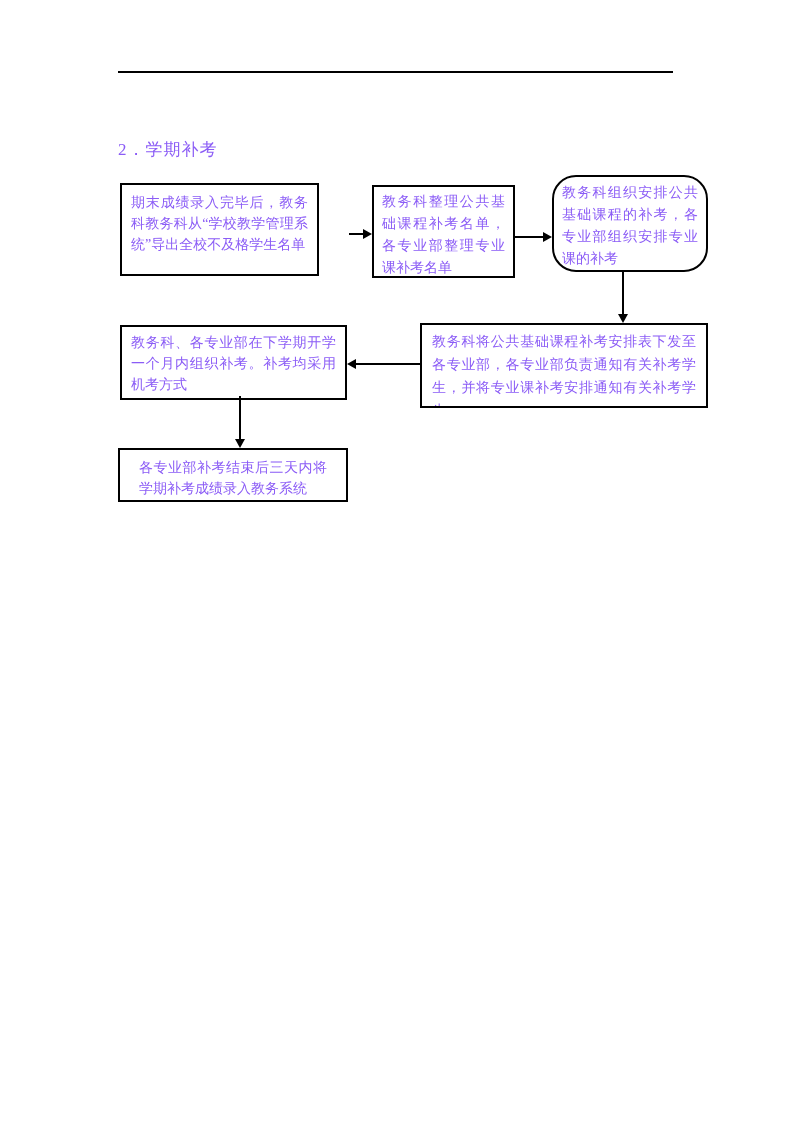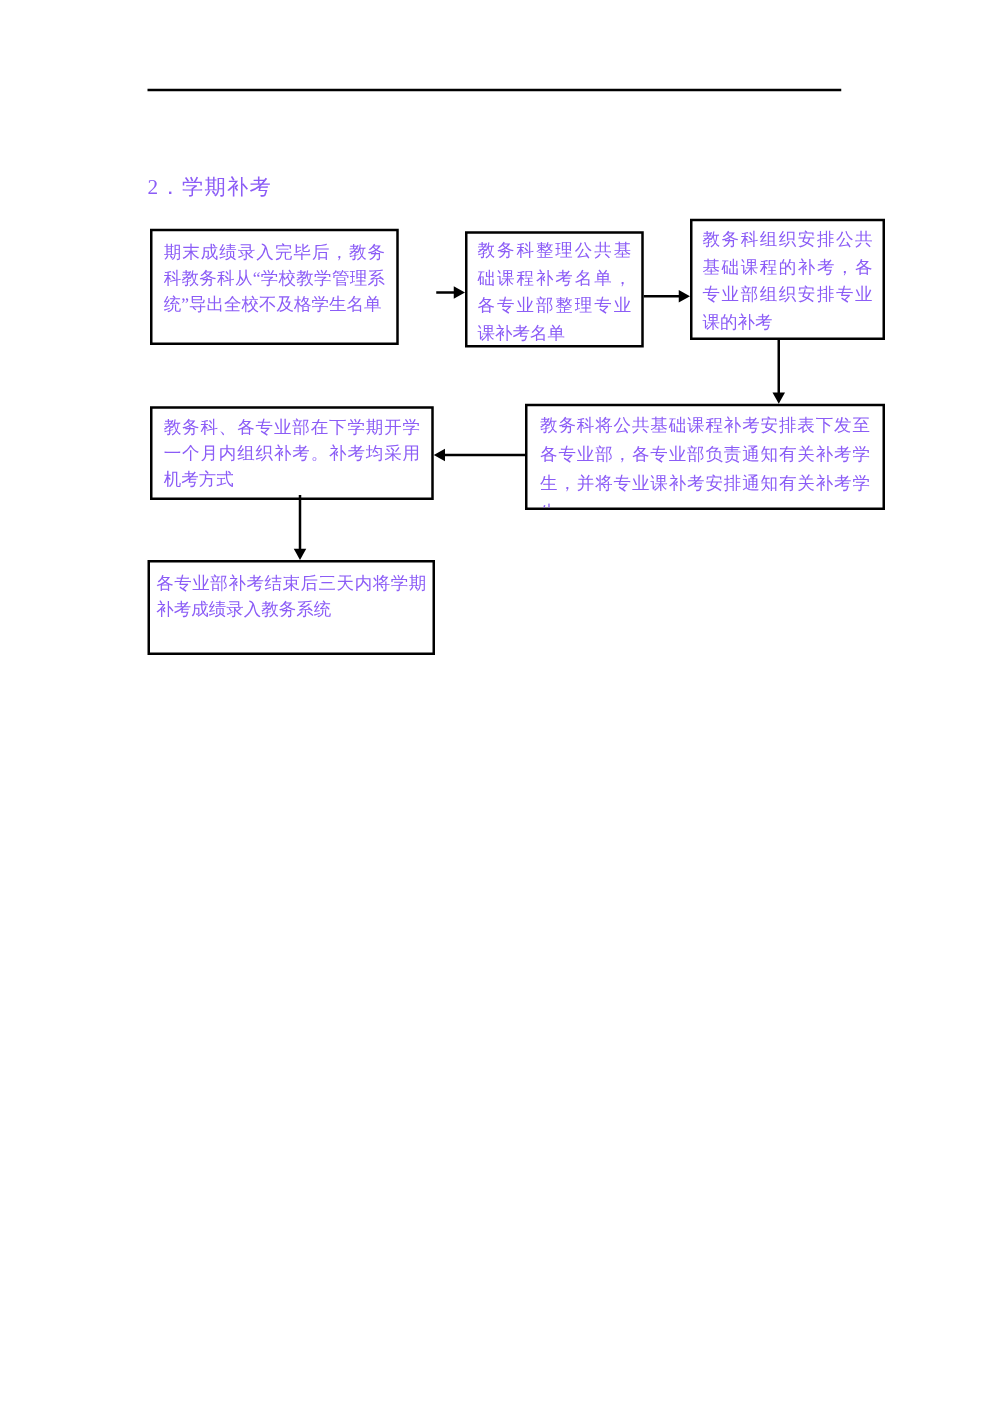--- a/index.html
+++ b/index.html
@@ -30,24 +30,24 @@
     position: absolute;
     box-sizing: border-box;
     border: 2px solid #000000;
     background: #ffffff;
     font-size: 14px;
     text-align: justify;
     overflow: hidden;
   }
   .n1 { left: 120px; top: 183px; width: 199px; height: 93px; line-height: 21px; padding: 7px 9px; }
   .n2 { left: 372px; top: 185px; width: 143px; height: 93px; line-height: 22px; padding: 4px 8px; }
-  .n3 { left: 552px; top: 175px; width: 156px; height: 97px; line-height: 22px; padding: 5px 8px; }
+  .n3 { left: 552px; top: 175px; width: 156px; height: 97px; line-height: 22px; padding: 5px 8px; border-radius: 24px; }
   .n4 { left: 420px; top: 323px; width: 288px; height: 85px; line-height: 23px; padding: 5px 10px; }
   .n5 { left: 120px; top: 325px; width: 227px; height: 75px; line-height: 21px; padding: 5px 9px; }
-  .n6 { left: 118px; top: 448px; width: 230px; height: 76px; line-height: 21px; padding: 7px 5px; }
+  .n6 { left: 118px; top: 448px; width: 230px; height: 54px; line-height: 21px; padding: 7px 19px; }
   .hline, .vline { position: absolute; background: #000000; }
   .arrowhead { position: absolute; width: 0; height: 0; }
   .ah-right { border-top: 5px solid transparent; border-bottom: 5px solid transparent; border-left: 9px solid #000000; }
   .ah-left  { border-top: 5px solid transparent; border-bottom: 5px solid transparent; border-right: 9px solid #000000; }
   .ah-down  { border-left: 5px solid transparent; border-right: 5px solid transparent; border-top: 9px solid #000000; }
 </style>
 </head>
 <body>
 
 <div class="page">

